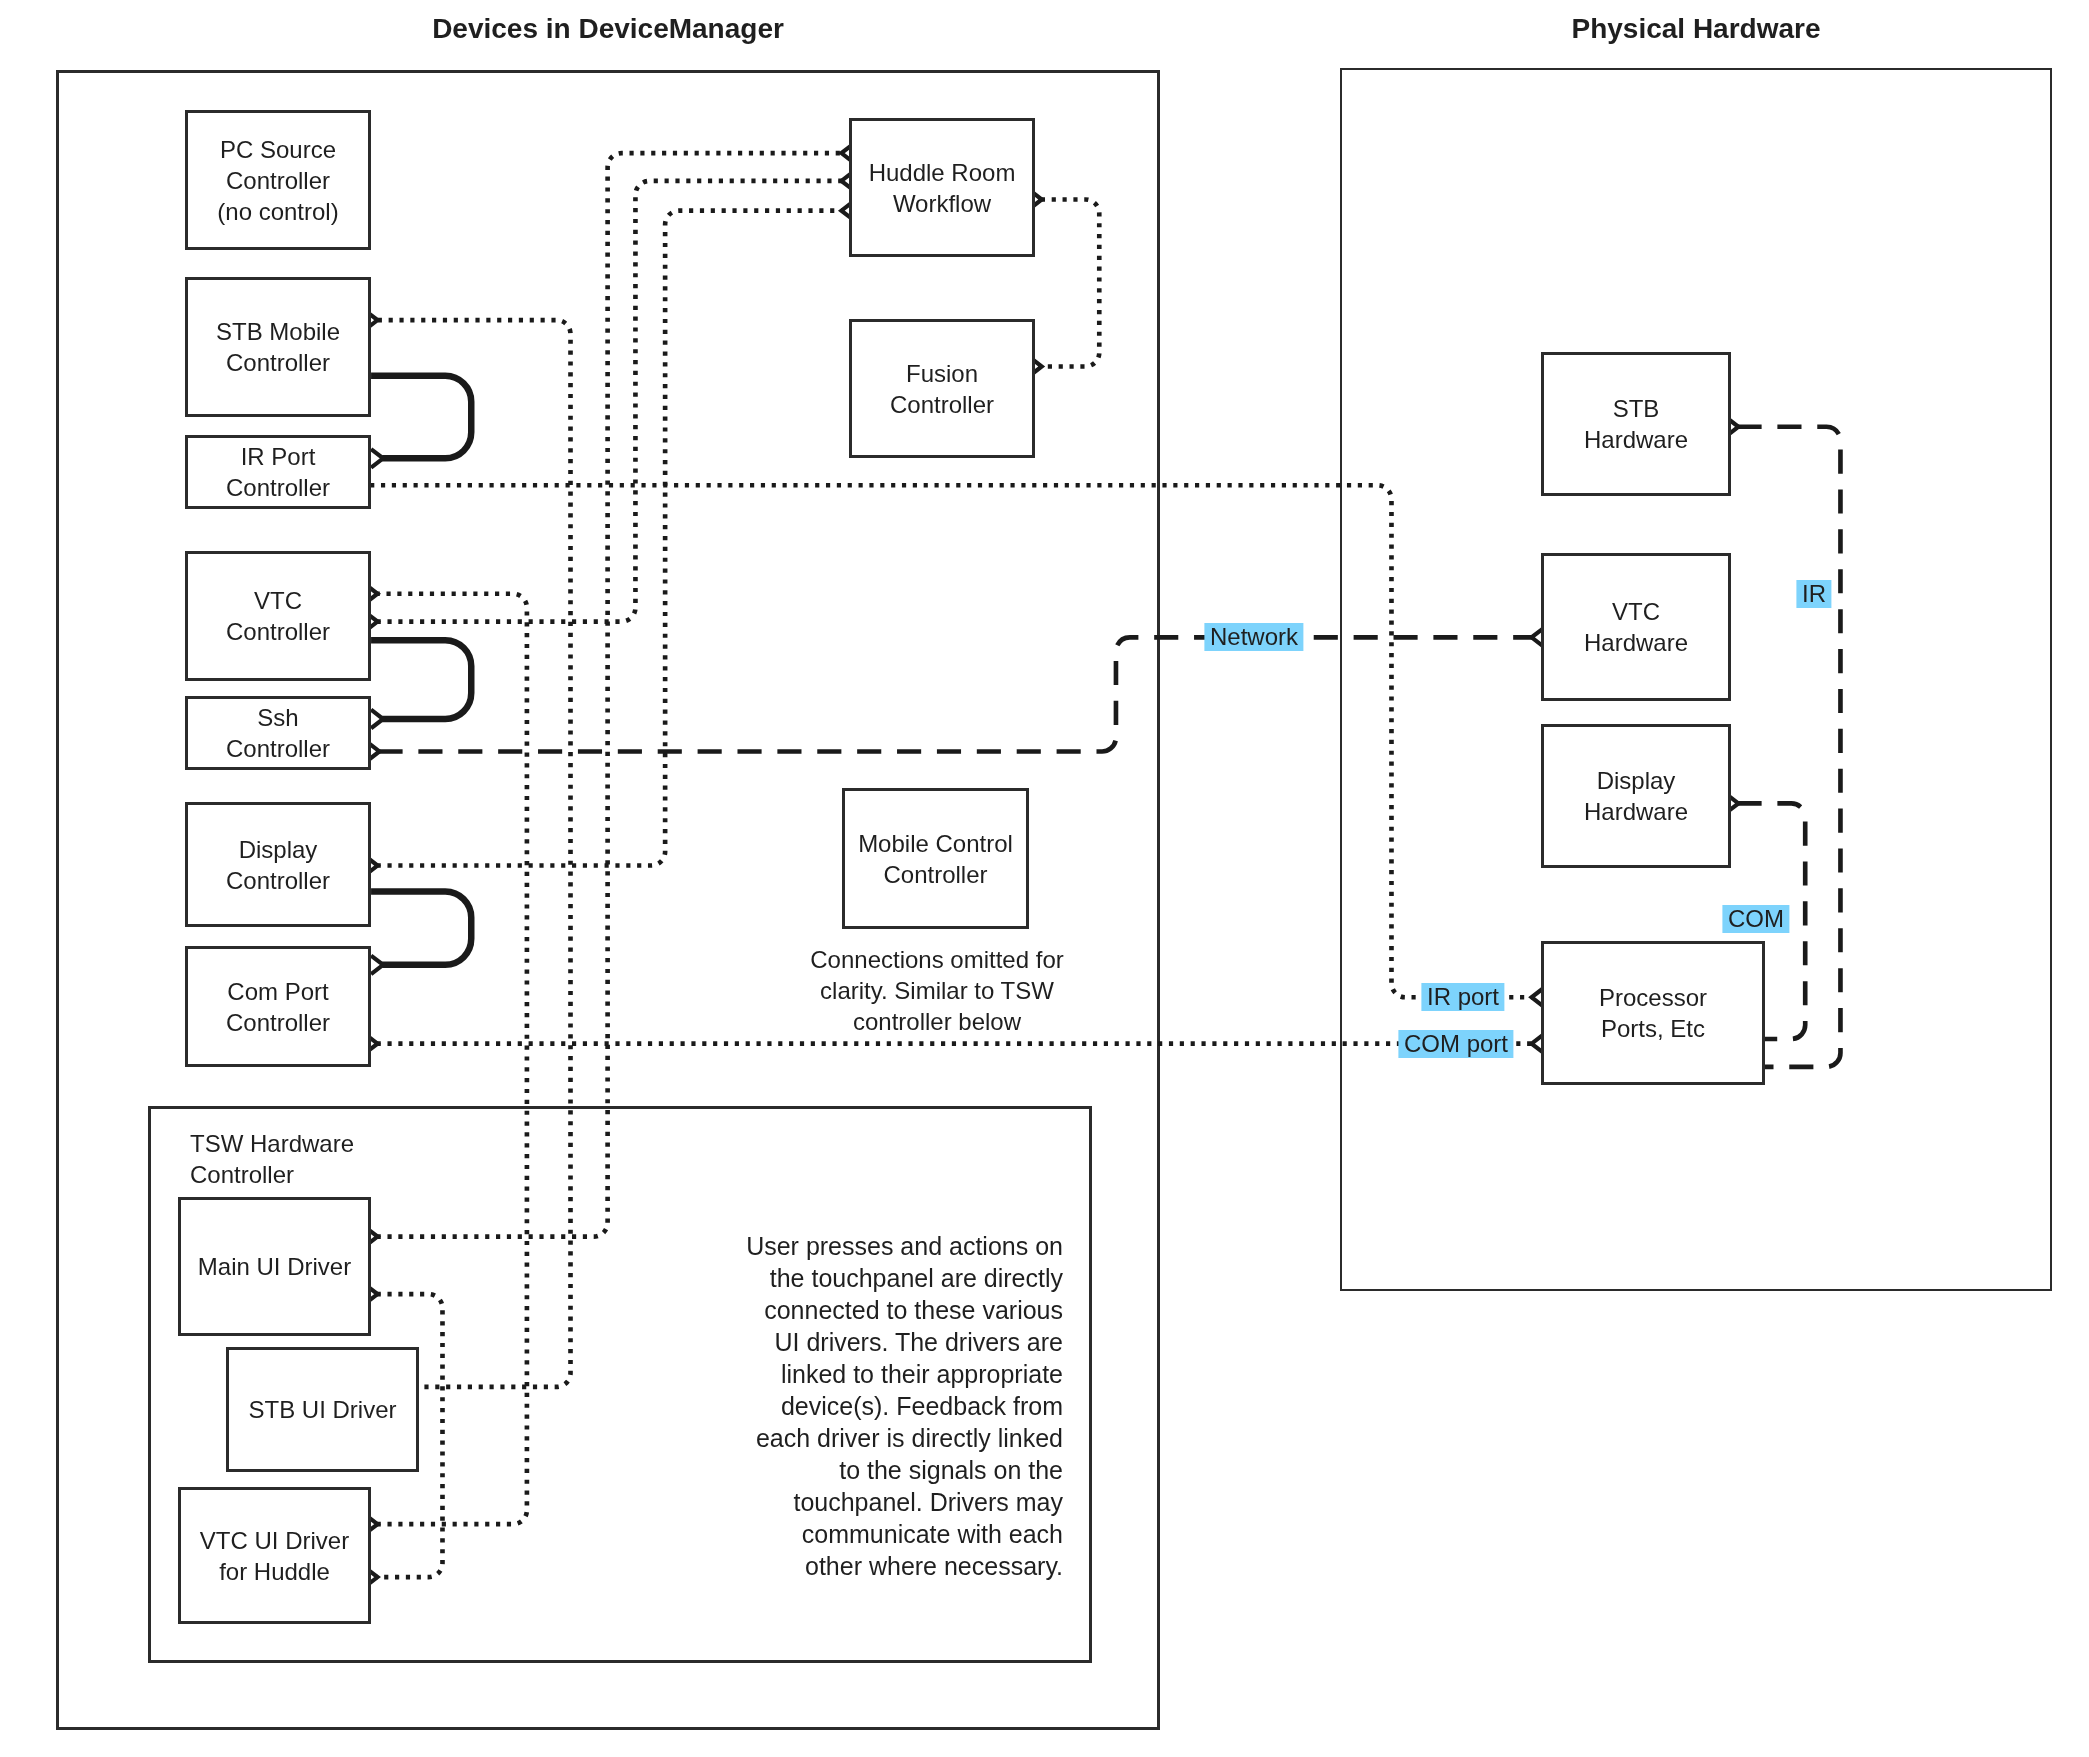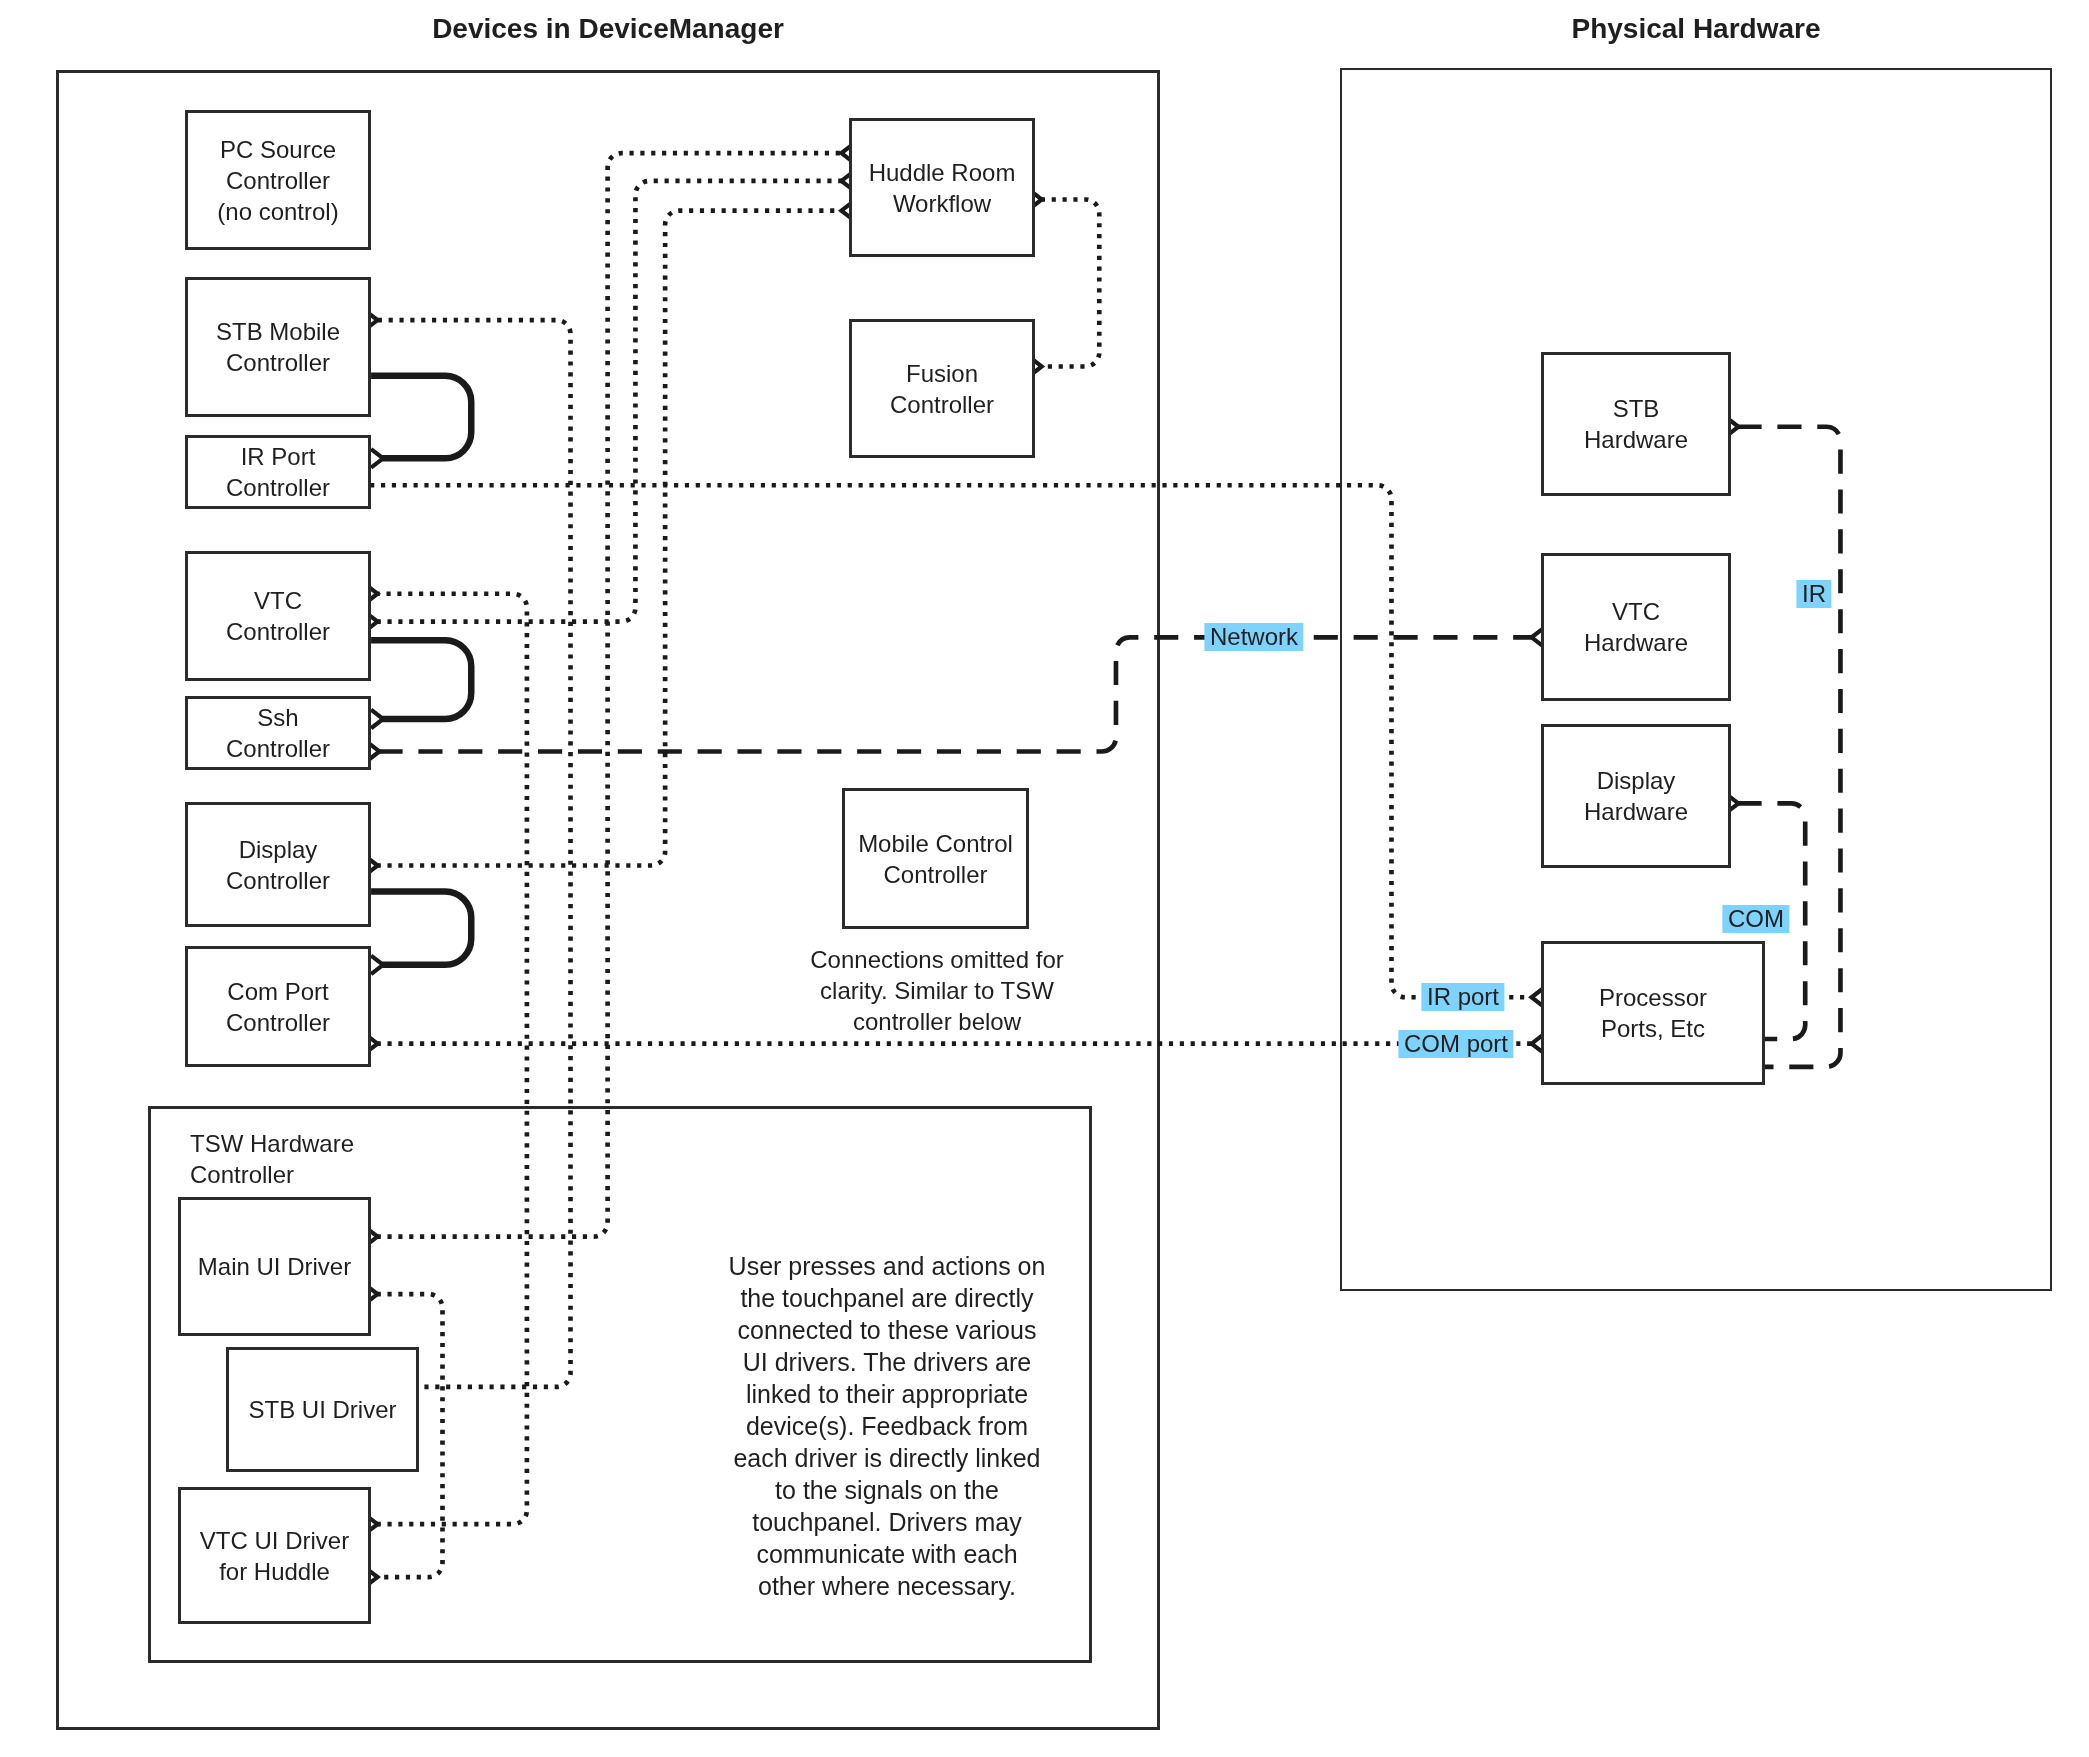--- a/index.html
+++ b/index.html
@@ -104,21 +104,21 @@
 
   <div class="freelabel" style="left:1254px;top:637px;">Network</div>
   <div class="freelabel" style="left:1814px;top:594px;">IR</div>
   <div class="freelabel" style="left:1756px;top:919px;">COM</div>
   <div class="freelabel" style="left:1463px;top:997px;">IR port</div>
   <div class="freelabel" style="left:1456px;top:1044px;">COM port</div>
 
   <div class="blocktext" style="left:770px;top:944px;width:334px;text-align:center;">Connections omitted for
 clarity. Similar to TSW
 controller below</div>
-  <div class="blocktext para" style="left:711px;top:1230px;width:352px;text-align:center;margin-top:20px;">User presses and actions on
+  <div class="blocktext para" style="left:711px;top:1230px;width:352px;text-align:right;">User presses and actions on
 the touchpanel are directly
 connected to these various
 UI drivers.  The drivers are
 linked to their appropriate
 device(s). Feedback from
 each driver is directly linked
 to the signals on the
 touchpanel. Drivers may
 communicate with each
 other where necessary.</div>

